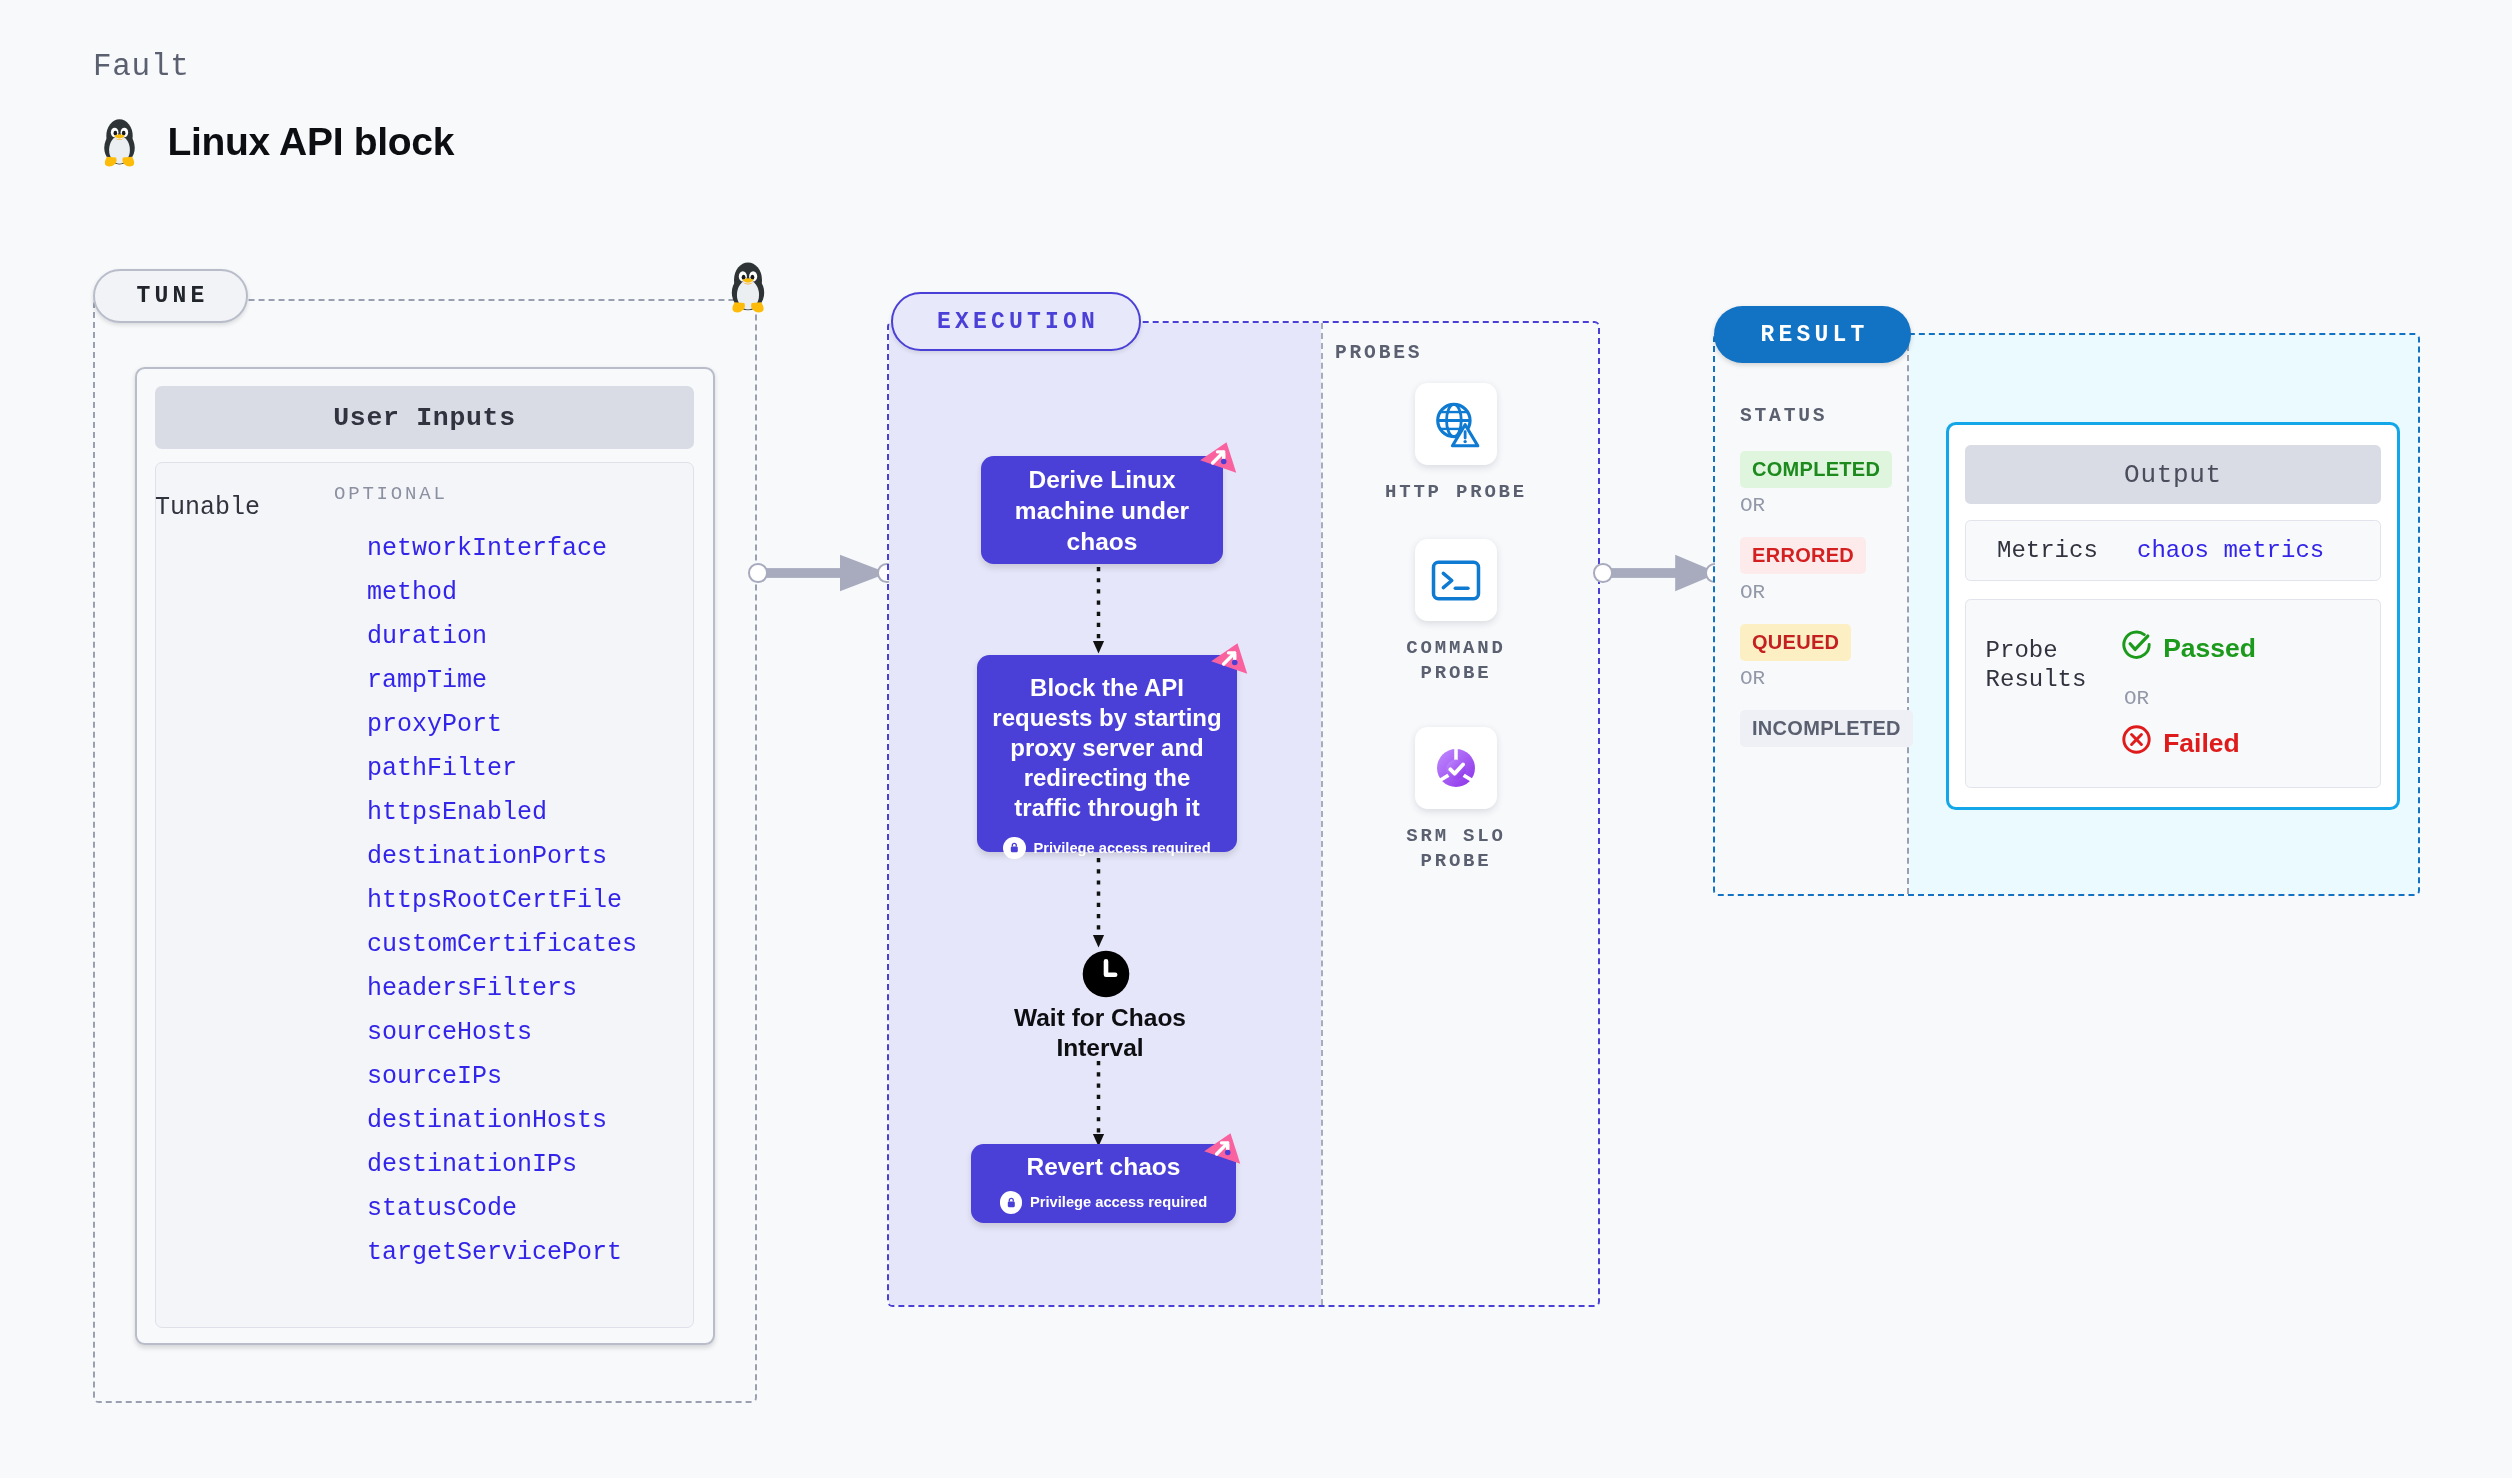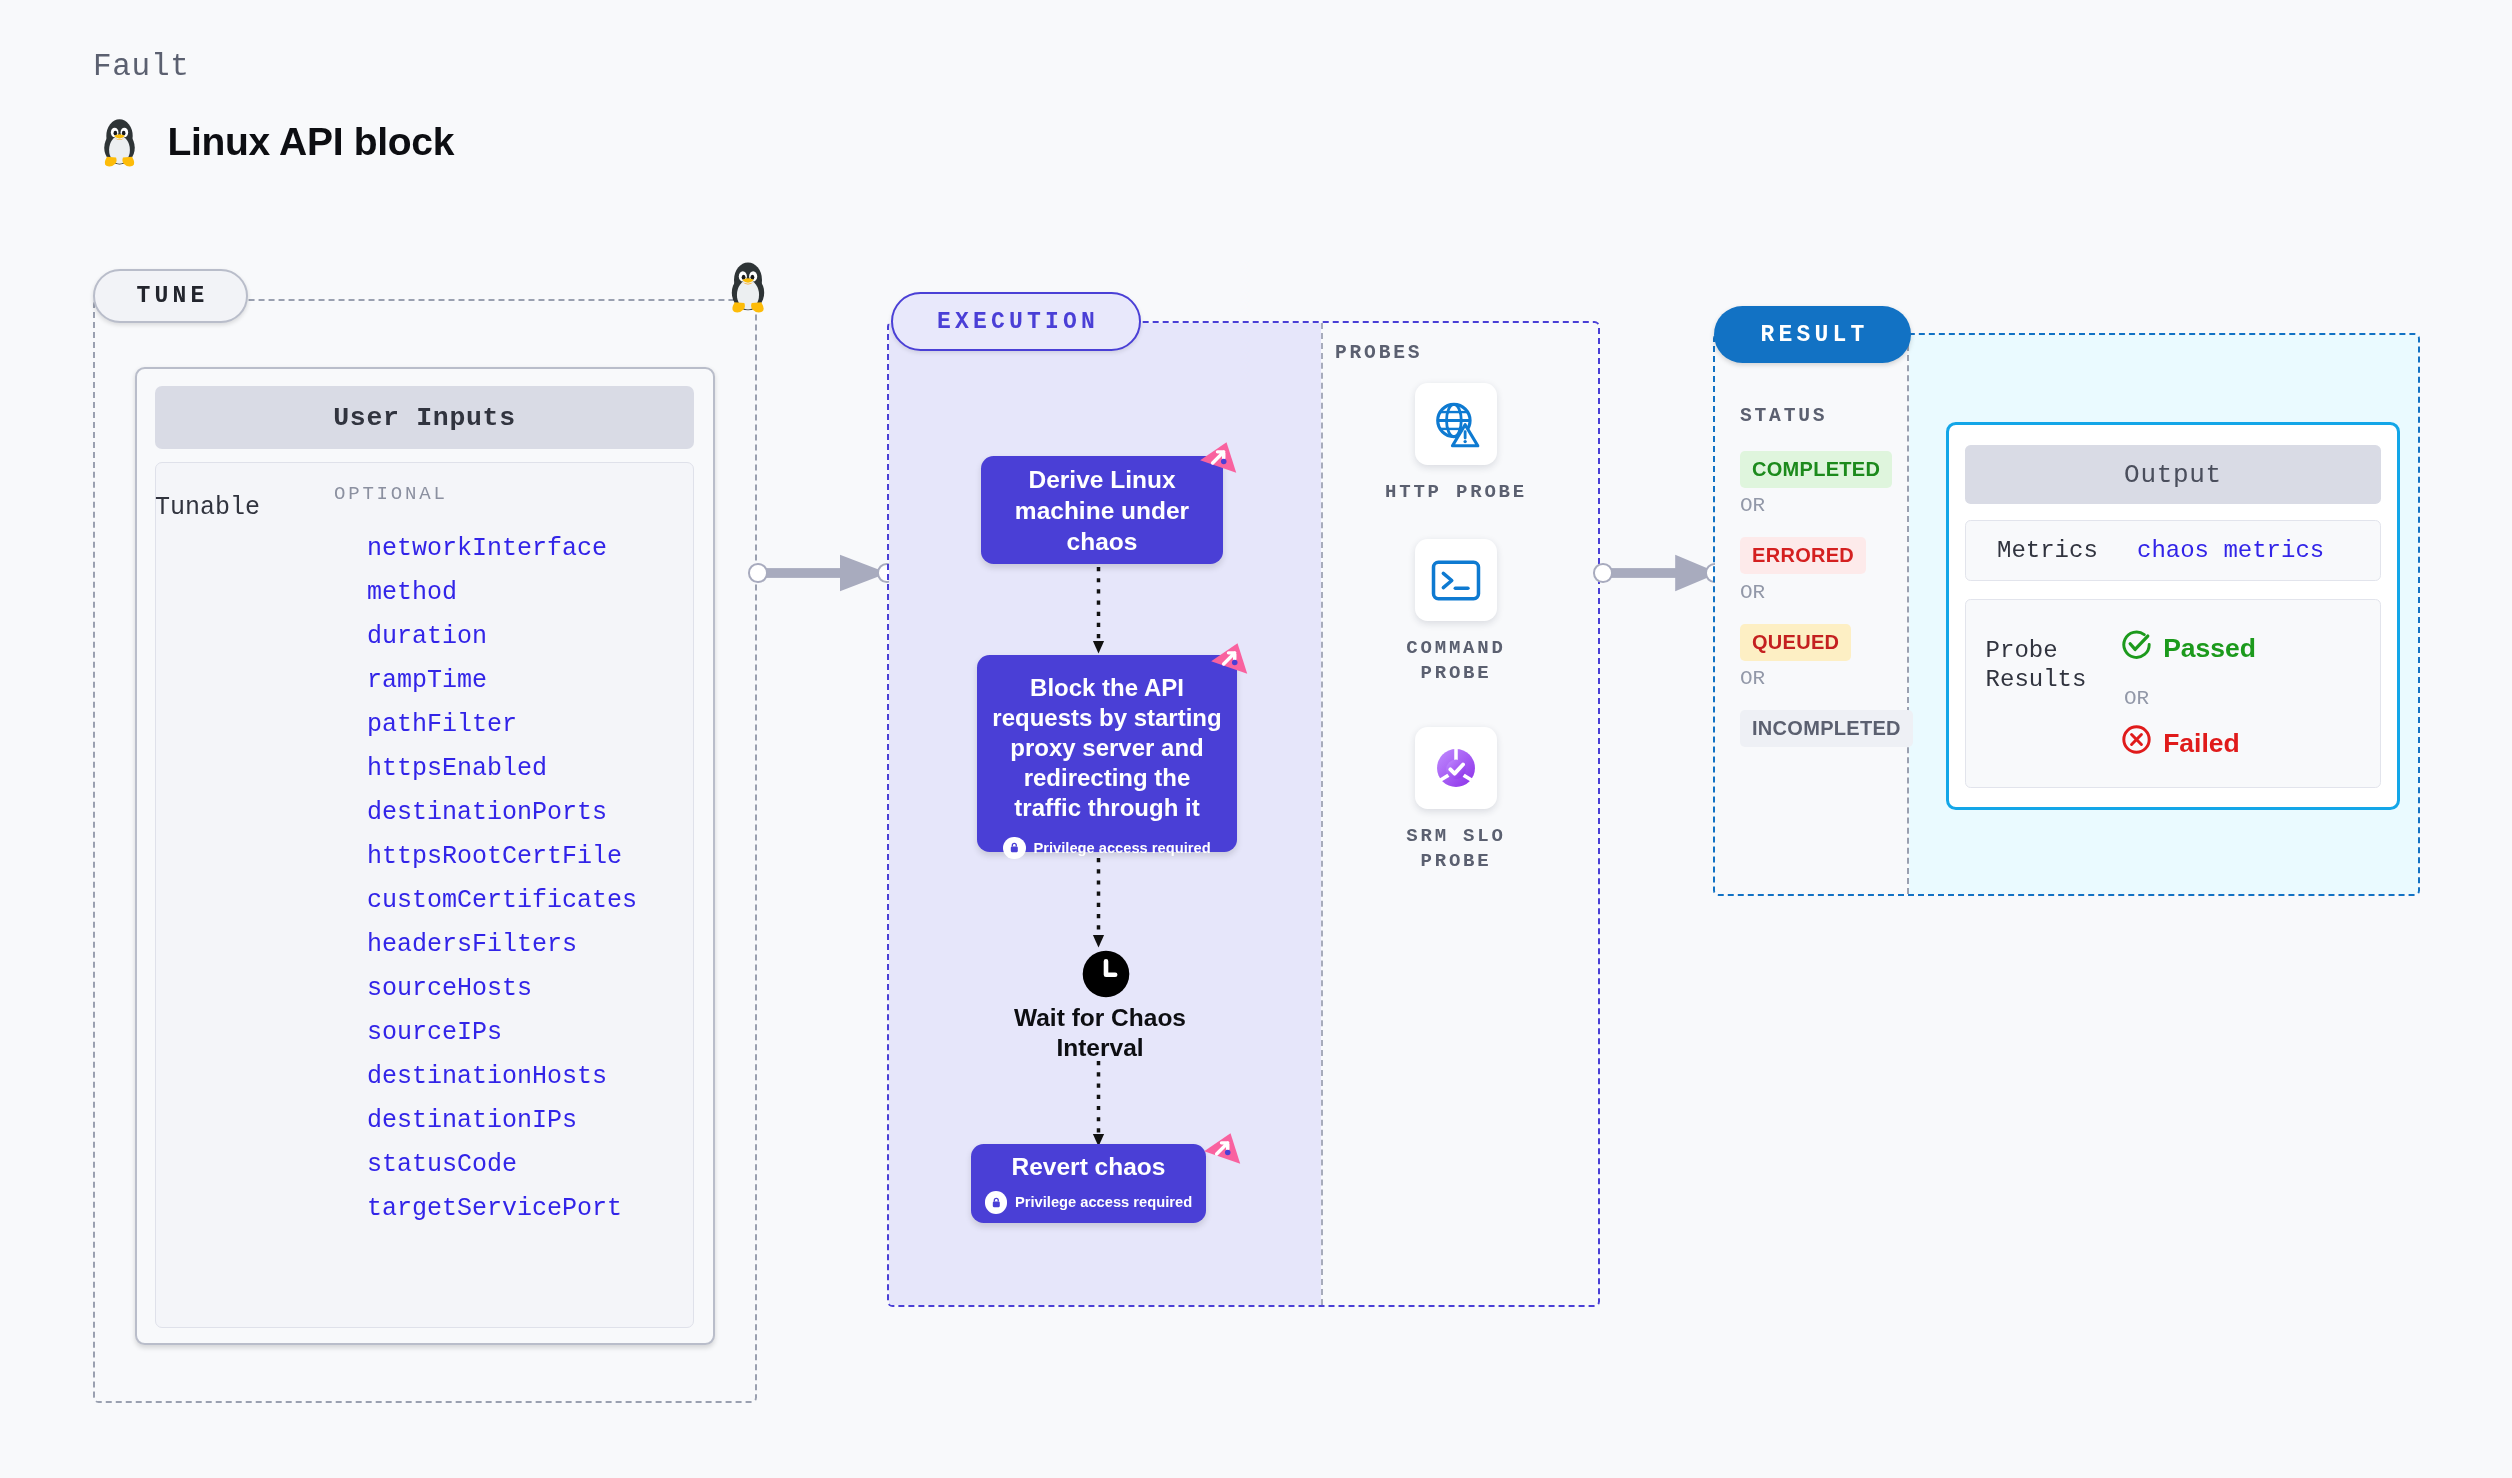--- a/index.html
+++ b/index.html
@@ -108,21 +108,21 @@
 
   .node {
     position: absolute; background: #4a3fd6; border-radius: 12.6px;
     color: #fff; display: flex; flex-direction: column;
     align-items: center; justify-content: center;
     text-align: center; font-weight: bold;
     box-shadow: 0 3.5px 6.3px rgba(0,0,0,.13);
   }
   .node-derive { left: 981px; top: 456px; width: 242px; height: 108px; font-size: 24.5px; line-height: 31px; padding: 0 15.4px; }
   .node-block  { left: 977px; top: 655px; width: 260px; height: 197px; font-size: 24px; line-height: 30px; padding: 9.8px 12.6px 0; justify-content: flex-start; padding-top: 18px;}
-  .node-revert { left: 971px; top: 1144px; width: 235px; height: 79px; font-size: 24.5px; justify-content: center; }
+  .node-revert { left: 971px; top: 1144px; width: 265px; height: 79px; font-size: 24.5px; justify-content: center; }
 
   .priv-badge {
     display: flex; align-items: center; gap: 7.7px;
     font-size: 14.7px; font-weight: bold; margin-top: 9.8px;
   }
   .priv-lock {
     width: 22.4px; height: 22.4px; border-radius: 50%;
     background: #ffffff; display: flex; align-items: center; justify-content: center;
   }
   .priv-lock svg { display:block; }
@@ -261,20 +261,21 @@
   <div class="inputs-card"></div>
   <div class="inputs-header">User Inputs</div>
   <div class="inputs-body"></div>
   <div class="tunable-label">Tunable</div>
   <div class="optional-label">OPTIONAL</div>
   <div class="tunable-list" id="tunable-list">
       <div class="tunable-item">networkInterface</div>
       <div class="tunable-item">method</div>
       <div class="tunable-item">duration</div>
       <div class="tunable-item">rampTime</div>
+      <div class="tunable-item">proxyPort</div>
       <div class="tunable-item">pathFilter</div>
       <div class="tunable-item">httpsEnabled</div>
       <div class="tunable-item">destinationPorts</div>
       <div class="tunable-item">httpsRootCertFile</div>
       <div class="tunable-item">customCertificates</div>
       <div class="tunable-item">headersFilters</div>
       <div class="tunable-item">sourceHosts</div>
       <div class="tunable-item">sourceIPs</div>
       <div class="tunable-item">destinationHosts</div>
       <div class="tunable-item">destinationIPs</div>

